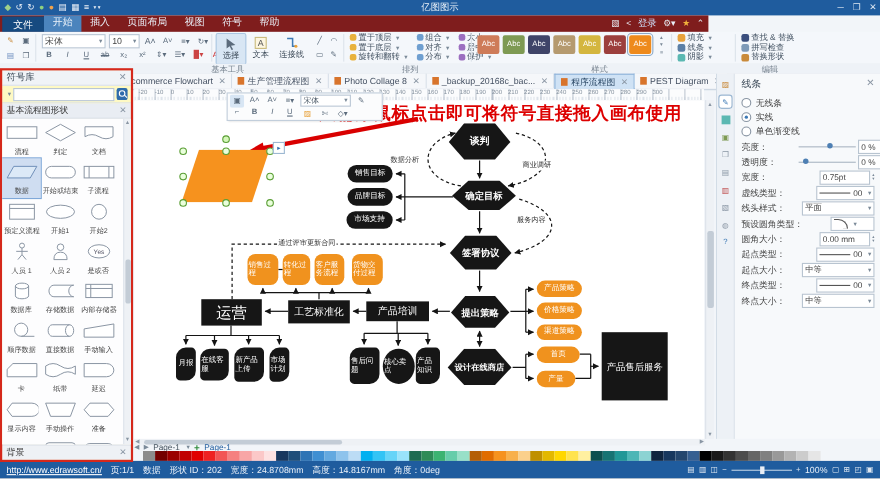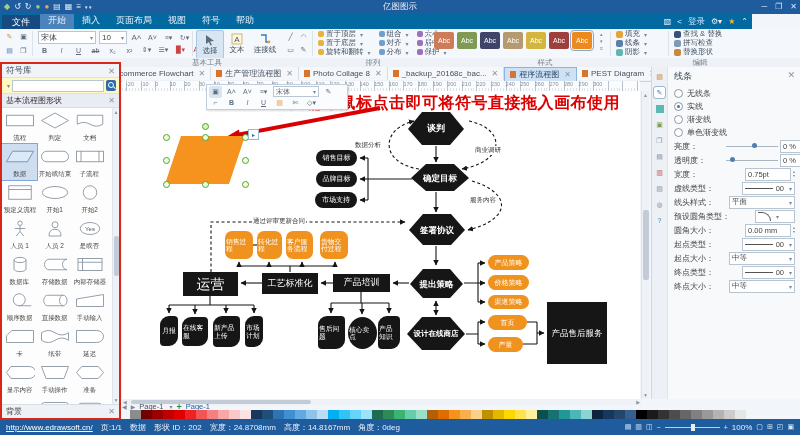--- a/index.html
+++ b/index.html
@@ -8,21 +8,21 @@
        -webkit-font-smoothing:antialiased;}
   .abs{position:absolute;}
   
   .titlebar{position:absolute;left:0;top:0;width:800px;height:14px;background:#1f5c9e;color:#fff;
             display:flex;align-items:center;font-size:8px;}
   .titlebar .qat{display:flex;align-items:center;gap:4px;padding-left:4px;}
   .titlebar .qat span{font-size:8px;line-height:10px;color:#e8eef6;}
   .titlebar .appname{position:absolute;left:50%;transform:translateX(-50%);font-size:8.5px;color:#e9f0f8;}
   .titlebar .winbtns{position:absolute;right:3px;top:0;display:flex;gap:8px;color:#dfe8f2;font-size:8px;line-height:14px;}
   
-  .menubar{position:absolute;left:0;top:14px;width:752px;height:15px;background:#0369a1;display:flex;align-items:center;}
+  .menubar{position:absolute;left:0;top:14px;width:644px;height:15px;background:#7f1d1d;display:flex;align-items:center;}
   .file-btn{background:#164a80;color:#fff;font-size:9px;padding:1px 10px;margin-left:2px;height:12px;line-height:12px;}
   .menu-item{color:#eaf1f9;font-size:9px;padding:0 8px;line-height:15px;font-family:Liberation Mono, monospace;}
   .menu-item.active{background:#4b84bd;}
   .menu-right{position:absolute;right:4px;top:0;display:flex;align-items:center;gap:6px;height:15px;color:#eaf1f9;}
   .menu-right .glyph{font-size:8px;}
   .login{color:#cfe3ff;font-size:8.5px;}
   
   .ribbon{position:absolute;left:0;top:29px;width:800px;height:29px;background:#f4f7fb;border-bottom:1px solid #dde4ec;}
   .ribbon .sep{position:absolute;top:2px;bottom:2px;width:1px;background:#dce3ea;}
   .rb-mini{display:inline-flex;align-items:center;justify-content:center;width:11px;height:10px;border:1px solid transparent;border-radius:2px;font-size:7px;color:#5b6b7c;}
@@ -943,24 +943,20 @@
           <div class="radio-row">
             <span class="radio"></span>
             <span>无线条</span>
           </div>
           <div class="radio-row">
             <span class="radio checked"></span>
             <span>实线</span>
           </div>
           <div class="radio-row">
             <span class="radio"></span>
-            <span>渐变线</span>
-          </div>
-          <div class="radio-row">
-            <span class="radio"></span>
             <span>单色渐变线</span>
           </div>
         </div>
       <div id="field-rows">
           <div class="frow">
             <span class="flabel">亮度：</span>
             <span class="ctrl">
               <span class="track">
                 <span class="thumb" style="left: 26.4px;"></span>
               </span>

